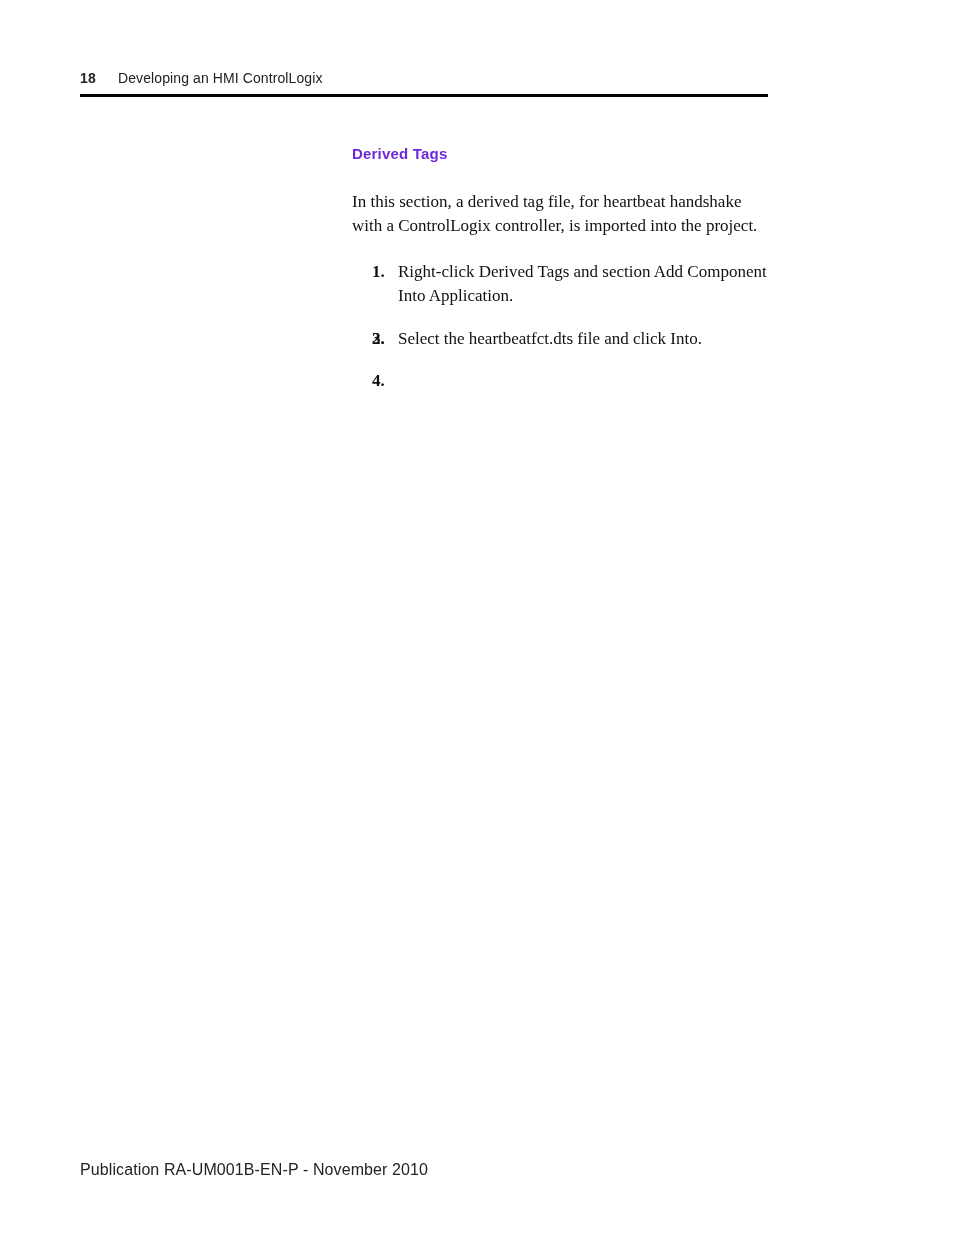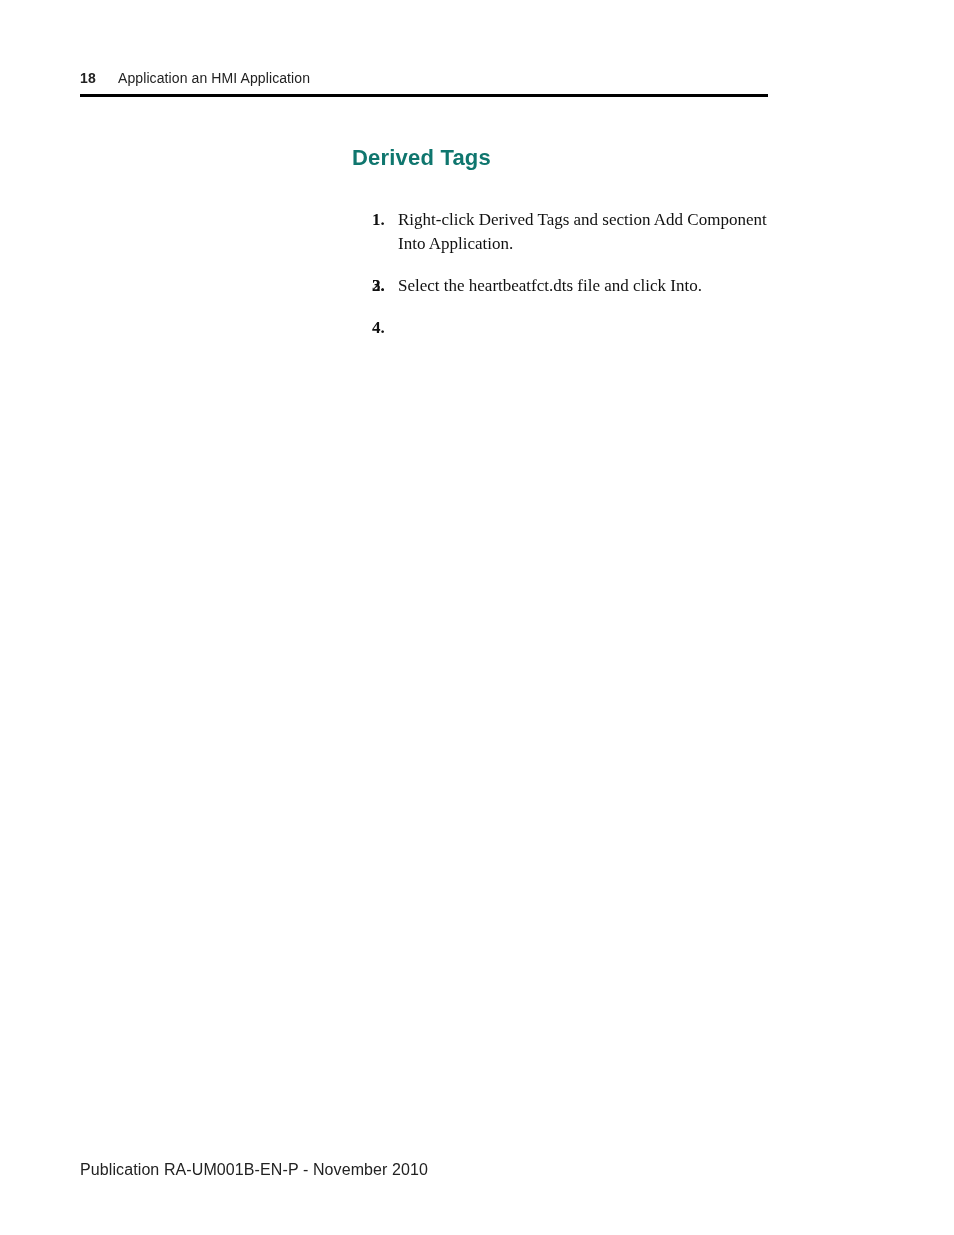--- a/index.html
+++ b/index.html
@@ -35,24 +35,24 @@
     letter-spacing: 0.1px;
   }
   .content {
     margin-left: 272px;
     margin-top: 48px;
     max-width: 520px;
   }
   .section-heading {
     font-family: Arial, Helvetica, sans-serif;
     font-weight: bold;
-    font-size: 22px;
+    font-size: 15px;
     letter-spacing: 0.2px;
-    margin: 0 0 37px 0;
-    color: #0f766e;
+    margin: 0 0 28px 0;
+    color: #6d28d9;
   }
   .intro {
     font-size: 17px;
     line-height: 1.42;
     margin: 0 0 22px 0;
     color: #111;
   }
   ol.steps {
     list-style: none;
     margin: 0;
@@ -83,26 +83,27 @@
     letter-spacing: 0.1px;
   }
 </style>
 </head>
 <body>
 
 <div class="page">
 
   <div class="header">
     <span class="page-number">18</span>
-    <span class="chapter-title">Application an HMI Application</span>
+    <span class="chapter-title">Developing an HMI ControlLogix</span>
   </div>
 
   <div class="content">
     <h2 class="section-heading">Derived Tags</h2>
 
+    <p class="intro">In this section, a derived tag file, for heartbeat handshake with a ControlLogix controller, is imported into the project.</p>
 
     <ol class="steps">
       <li>
         <span class="num">1.</span>
         <span>Right-click Derived Tags and section Add Component Into Application.</span>
       </li>
       <li>
         <span class="num">2.</span>
       </li>
       <li>

